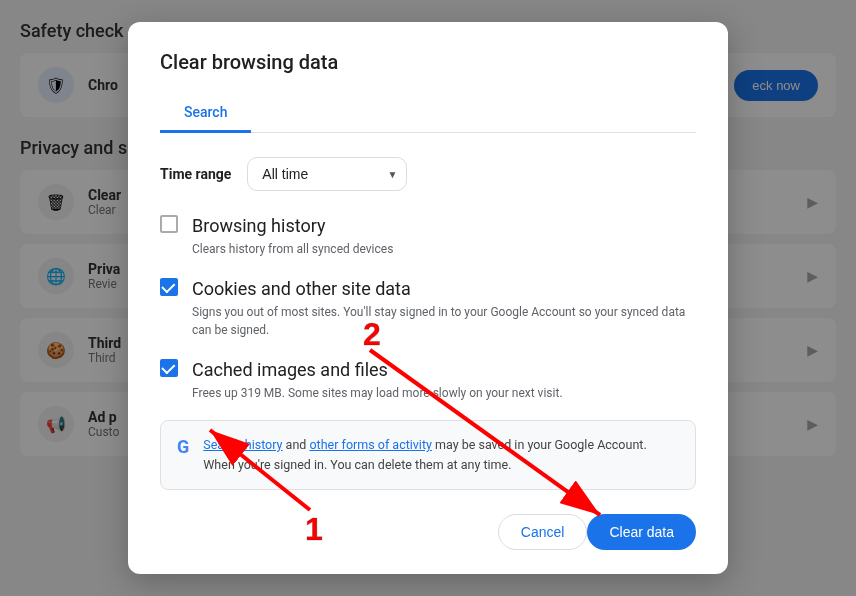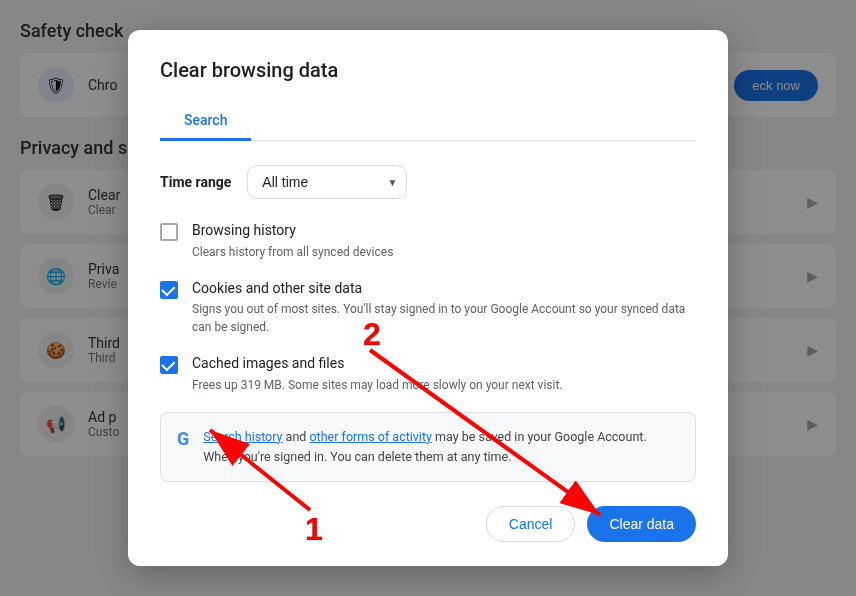--- a/index.html
+++ b/index.html
@@ -50,21 +50,21 @@
       border-radius: 50%;
       display: flex;
       align-items: center;
       justify-content: center;
       font-size: 16px;
     }
 
     .bg-card-text-title {
       font-size: 14px;
       color: #333;
-      font-weight: 400;
+      font-weight: 700;
     }
 
     .bg-card-text-sub {
       font-size: 12px;
       color: #777;
     }
 
     .bg-chevron {
       color: #aaa;
       font-size: 14px;
@@ -219,21 +219,21 @@
       content: '';
       width: 10px;
       height: 6px;
       border-left: 2px solid white;
       border-bottom: 2px solid white;
       transform: rotate(-45deg) translateY(-1px);
       display: block;
     }
 
     .checkbox-text-title {
-      font-size: 14px;
+      font-size: 18px;
       color: #202124;
       font-weight: 400;
       line-height: 1.4;
     }
 
     .checkbox-text-sub {
       font-size: 12px;
       color: #5f6368;
       margin-top: 2px;
       line-height: 1.5;
@@ -268,21 +268,20 @@
 
     .google-info-text a {
       color: #1a73e8;
       text-decoration: underline;
     }
 
     
     .dialog-actions {
       display: flex;
       justify-content: flex-end;
-      gap: 12px;
     }
 
     .btn-cancel {
       border: 1px solid #dadce0;
       background: white;
       color: #1a73e8;
       border-radius: 20px;
       padding: 9px 22px;
       font-size: 14px;
       font-weight: 500;

